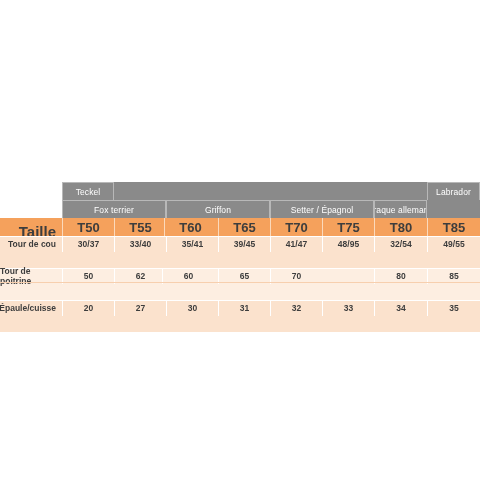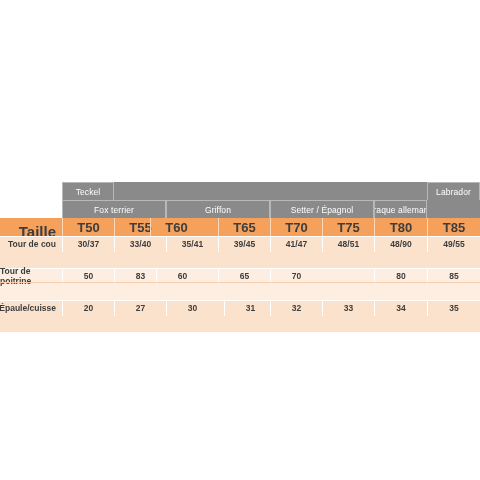--- a/index.html
+++ b/index.html
@@ -184,59 +184,59 @@
         </div>
         <div class="breed-cell" style="left: 427px; top: 0px; width: 53px; height: 18px;">
           <span>Labrador</span>
         </div>
       </div>
 
     <div class="size-row">
       <div class="size-label">Taille</div>
     <div class="size-cell" style="left: 62px; width: 52px;">T50</div>
         <div class="size-cell" style="left: 114px; width: 52px;">T55</div>
-        <div class="size-cell" style="left: 150px; width: 52px;">T60</div>
+        <div class="size-cell" style="left: 164px; width: 52px;">T60</div>
         <div class="size-cell" style="left: 218px; width: 52px;">T65</div>
         <div class="size-cell" style="left: 270px; width: 52px;">T70</div>
         <div class="size-cell" style="left: 322px; width: 52px;">T75</div>
         <div class="size-cell" style="left: 374px; width: 53px;">T80</div>
         <div class="size-cell" style="left: 427px; width: 53px;">T85</div>
       </div>
 
     <div class="data-row shade-a">
       <div class="row-sep"></div>
       <div class="data-label">Tour de cou</div>
     <div class="data-cell" style="left: 62px; width: 52px;">30/37</div>
         <div class="data-cell" style="left: 114px; width: 52px;">33/40</div>
         <div class="data-cell" style="left: 166px; width: 52px;">35/41</div>
         <div class="data-cell" style="left: 218px; width: 52px;">39/45</div>
         <div class="data-cell" style="left: 270px; width: 52px;">41/47</div>
-        <div class="data-cell" style="left: 322px; width: 52px;">48/51</div>
-        <div class="data-cell" style="left: 374px; width: 53px;">48/90</div>
+        <div class="data-cell" style="left: 322px; width: 52px;">48/95</div>
+        <div class="data-cell" style="left: 374px; width: 53px;">32/54</div>
         <div class="data-cell" style="left: 427px; width: 53px;">49/55</div>
       </div>
     <div class="data-row shade-b">
       <div class="row-sep"></div>
       <div class="data-label">Tour de poitrine</div>
     <div class="data-cell" style="left: 62px; width: 52px;">50</div>
-        <div class="data-cell" style="left: 114px; width: 52px;">83</div>
-        <div class="data-cell" style="left: 156px; width: 52px;">60</div>
+        <div class="data-cell" style="left: 114px; width: 52px;">62</div>
+        <div class="data-cell" style="left: 162px; width: 52px;">60</div>
         <div class="data-cell" style="left: 218px; width: 52px;">65</div>
         <div class="data-cell" style="left: 270px; width: 52px;">70</div>
         <div class="data-cell" style="left: 322px; width: 52px; margin-top: 40px;">75</div>
         <div class="data-cell" style="left: 374px; width: 53px;">80</div>
         <div class="data-cell" style="left: 427px; width: 53px;">85</div>
       </div>
     <div class="data-row shade-a">
       <div class="row-sep"></div>
       <div class="data-label">Épaule/cuisse</div>
     <div class="data-cell" style="left: 62px; width: 52px;">20</div>
         <div class="data-cell" style="left: 114px; width: 52px;">27</div>
         <div class="data-cell" style="left: 166px; width: 52px;">30</div>
-        <div class="data-cell" style="left: 224px; width: 52px;">31</div>
+        <div class="data-cell" style="left: 218px; width: 52px;">31</div>
         <div class="data-cell" style="left: 270px; width: 52px;">32</div>
         <div class="data-cell" style="left: 322px; width: 52px;">33</div>
         <div class="data-cell" style="left: 374px; width: 53px;">34</div>
         <div class="data-cell" style="left: 427px; width: 53px;">35</div>
       </div>
 
     <div class="table-bottom-rule"></div>
   </div>
 
 </div>

